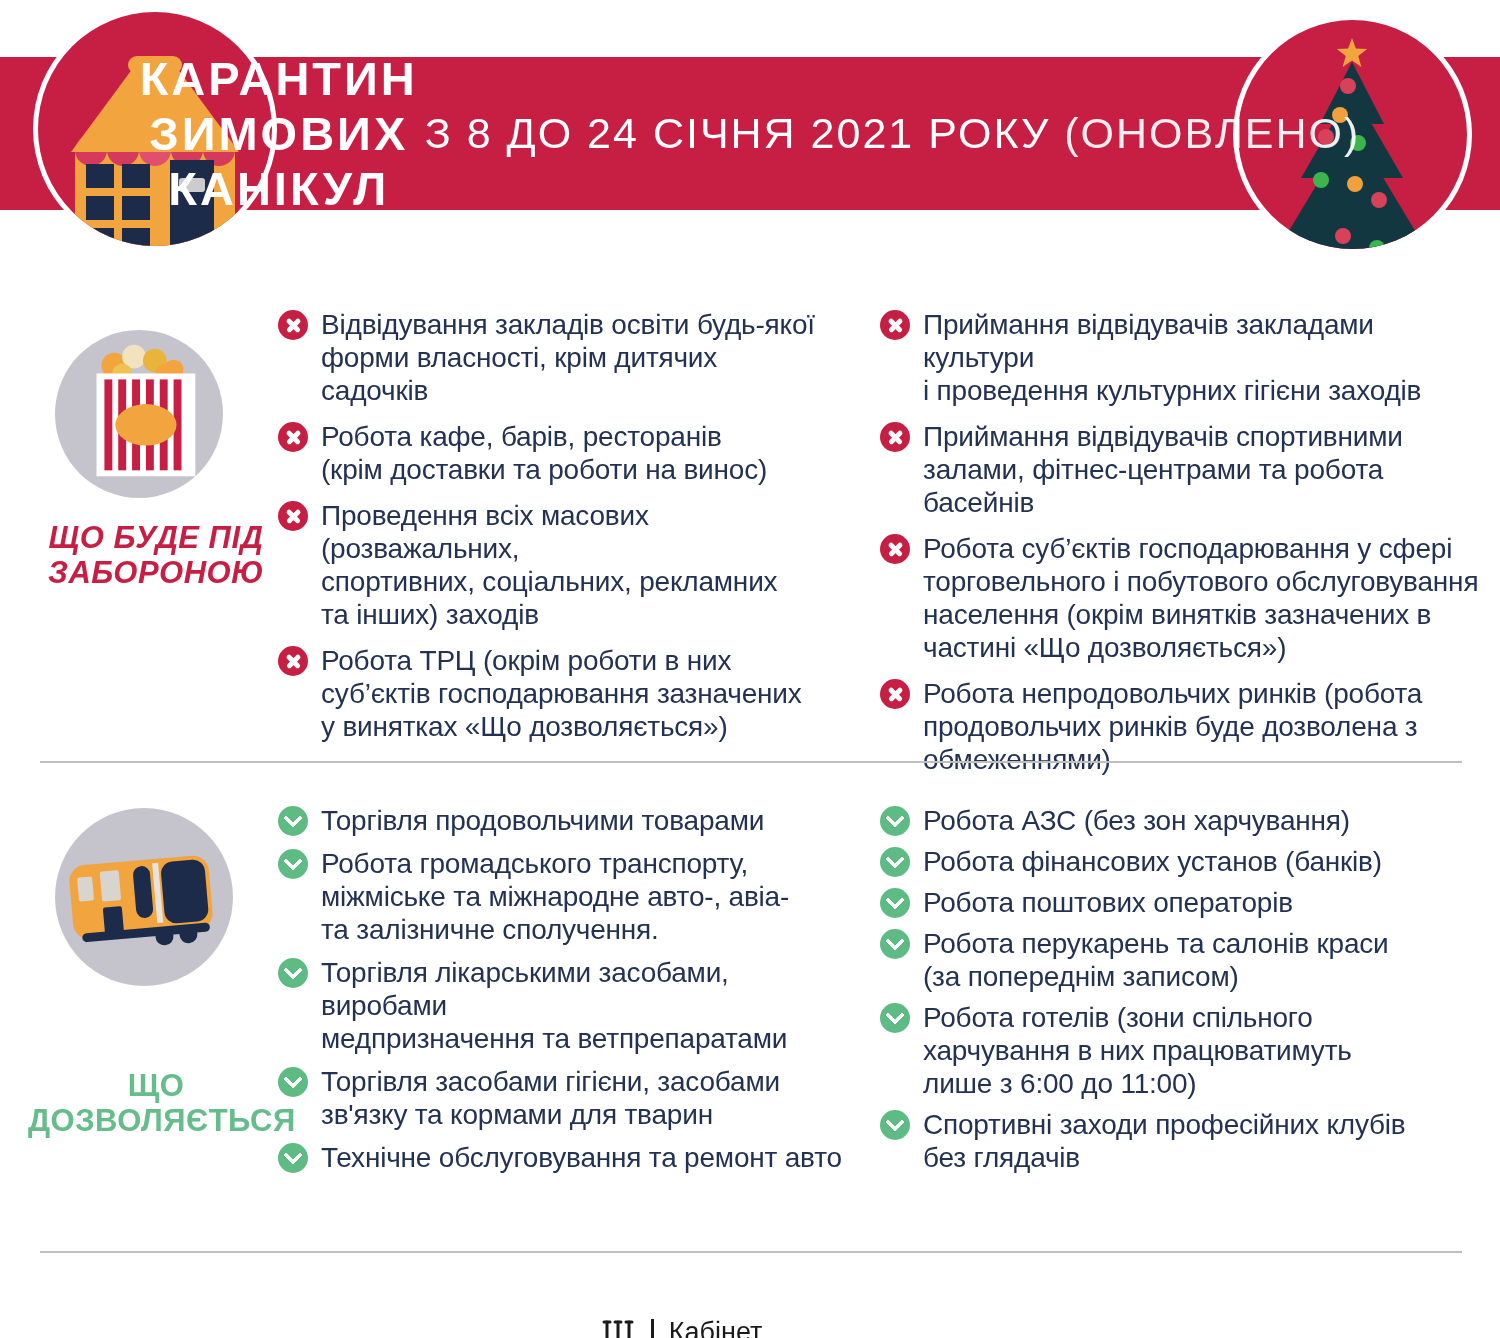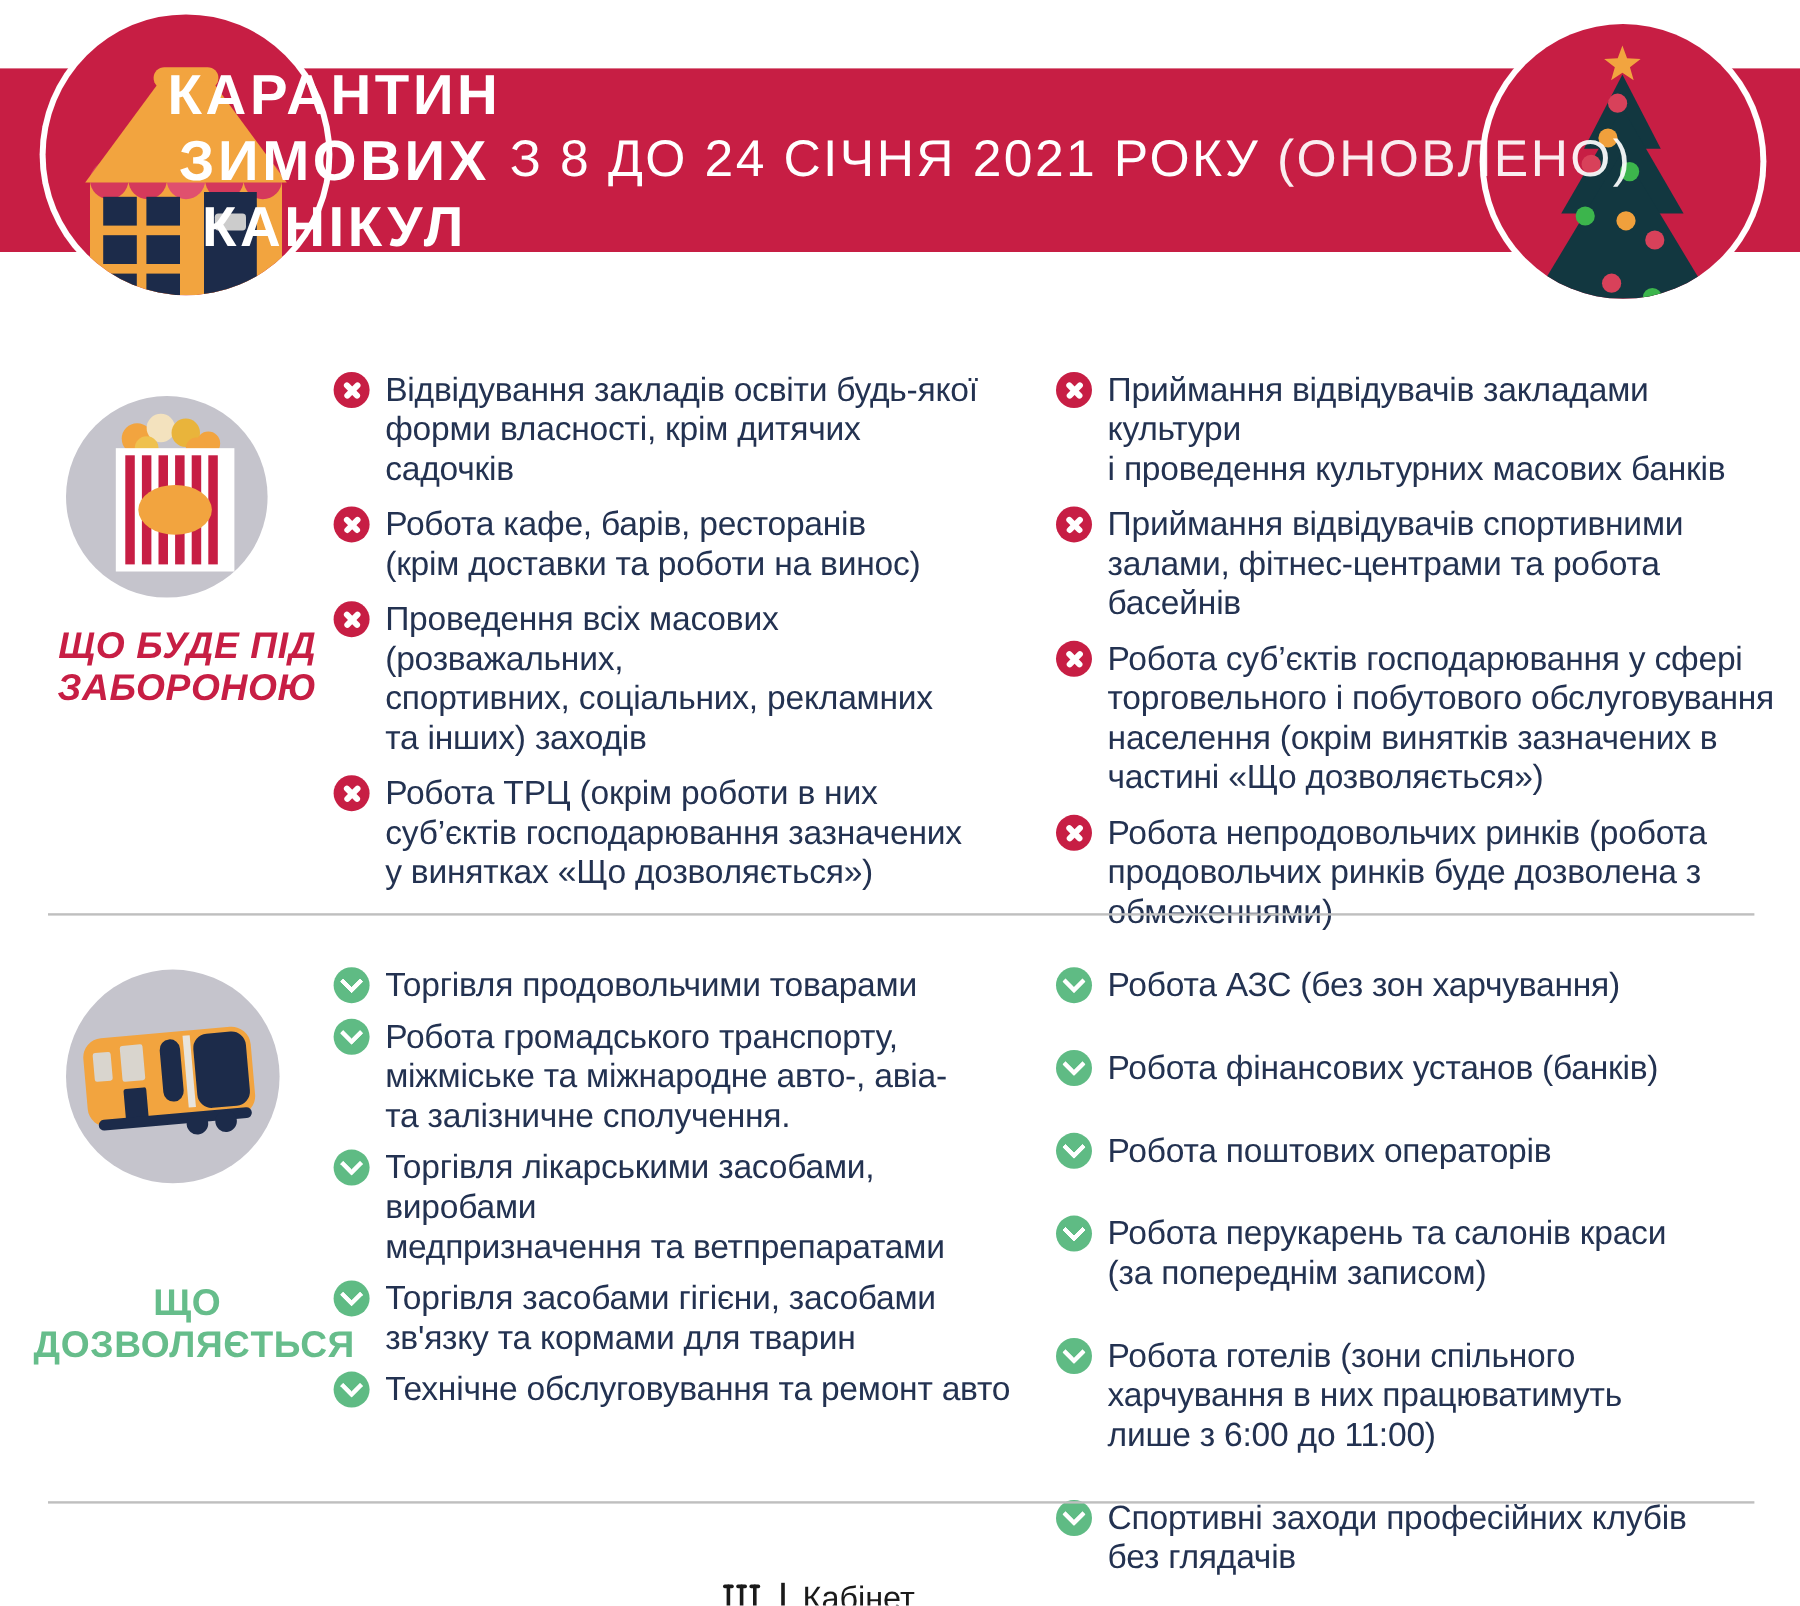--- a/index.html
+++ b/index.html
@@ -49,21 +49,21 @@
     font-weight:700;font-size:31px;line-height:35px;letter-spacing:.5px;
     white-space:pre-line;
   }
   #prohibited-label{top:520px;color:var(--crimson);font-style:italic;}
   #allowed-label{top:1068px;color:var(--green-label);}
   
   .col{position:absolute;display:flex;flex-direction:column;}
   #p-col1{left:278px;top:308px;width:575px;gap:13px;}
   #p-col2{left:880px;top:308px;width:605px;gap:13px;}
   #a-col1{left:278px;top:804px;width:575px;gap:10px;}
-  #a-col2{left:880px;top:804px;width:605px;gap:36px;justify-content:space-between;}
+  #a-col2{left:880px;top:804px;width:605px;gap:8px;justify-content:space-between;}
   .item{display:flex;align-items:flex-start;}
   .marker{flex:0 0 30px;width:30px;height:30px;border-radius:50%;position:relative;margin-right:13px;margin-top:2px;}
   .mx{background:var(--crimson);}
   .mx::before,.mx::after{
     content:"";position:absolute;left:6.5px;top:12.8px;width:17px;height:4.5px;border-radius:2.5px;background:#fff;
   }
   .mx::before{transform:rotate(45deg);}
   .mx::after{transform:rotate(-45deg);}
   .mc{background:var(--green);}
   .mc::before{
@@ -189,21 +189,21 @@
       <p class="itxt">Робота ТРЦ (окрім роботи в них
 суб’єктів господарювання зазначених
 у винятках «Що дозволяється»)</p>
     </div>
 </div>
 
 <div class="col" id="p-col2">
   <div class="item">
       <span class="marker mx"></span>
       <p class="itxt">Приймання відвідувачів закладами культури
-і проведення культурних масових банків</p>
+і проведення культурних гігієни заходів</p>
     </div>
   <div class="item">
       <span class="marker mx"></span>
       <p class="itxt">Приймання відвідувачів спортивними
 залами, фітнес-центрами та робота басейнів</p>
     </div>
   <div class="item">
       <span class="marker mx"></span>
       <p class="itxt">Робота суб’єктів господарювання у сфері
 торговельного і побутового обслуговування

